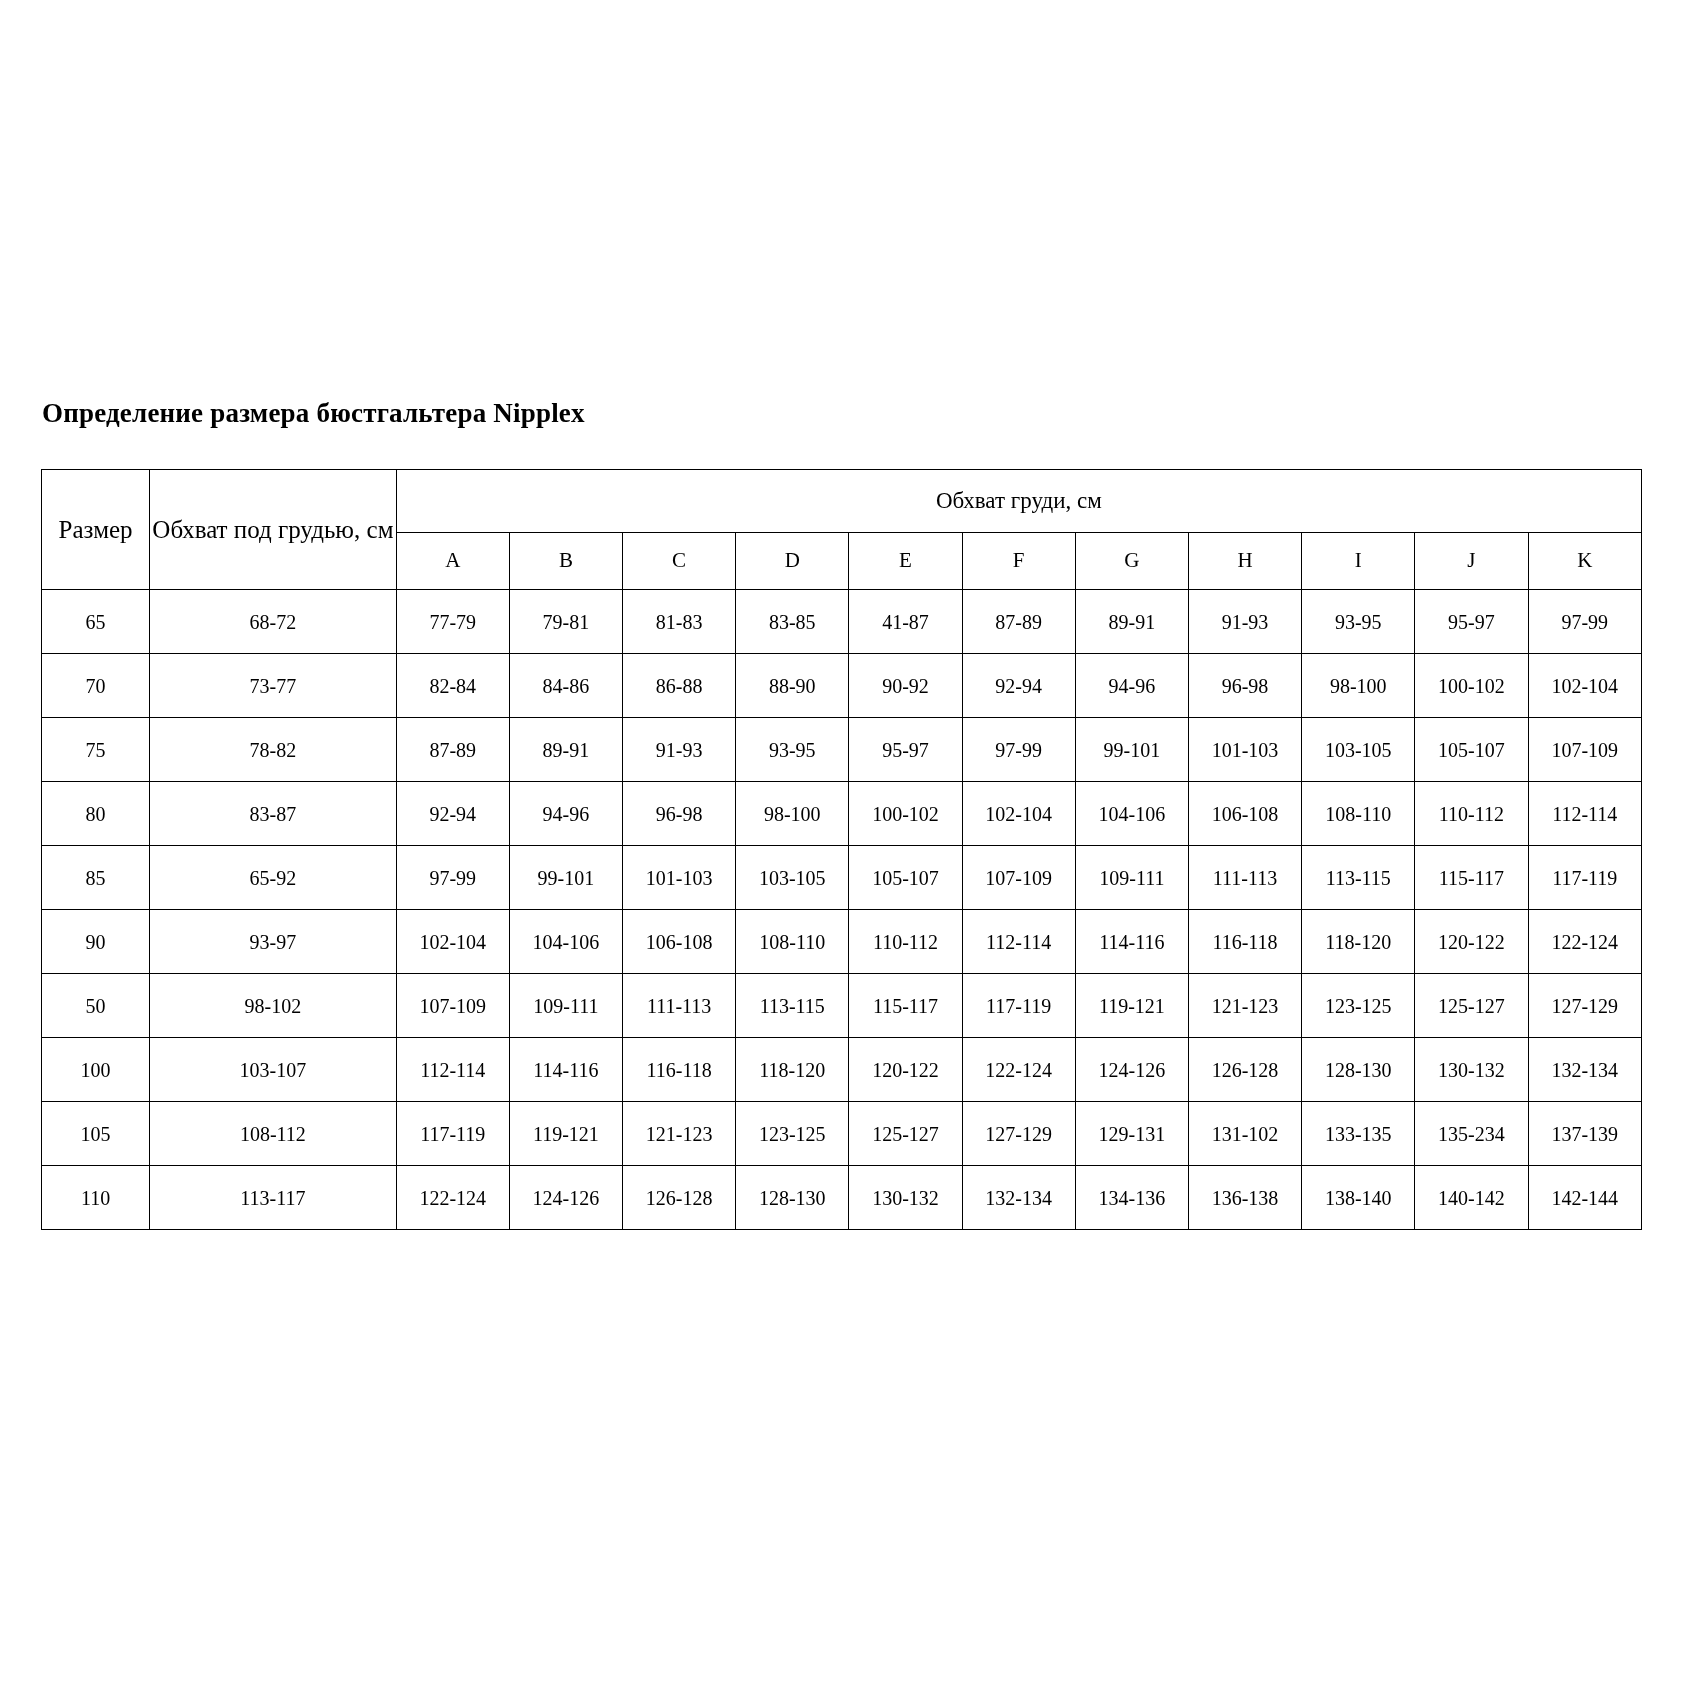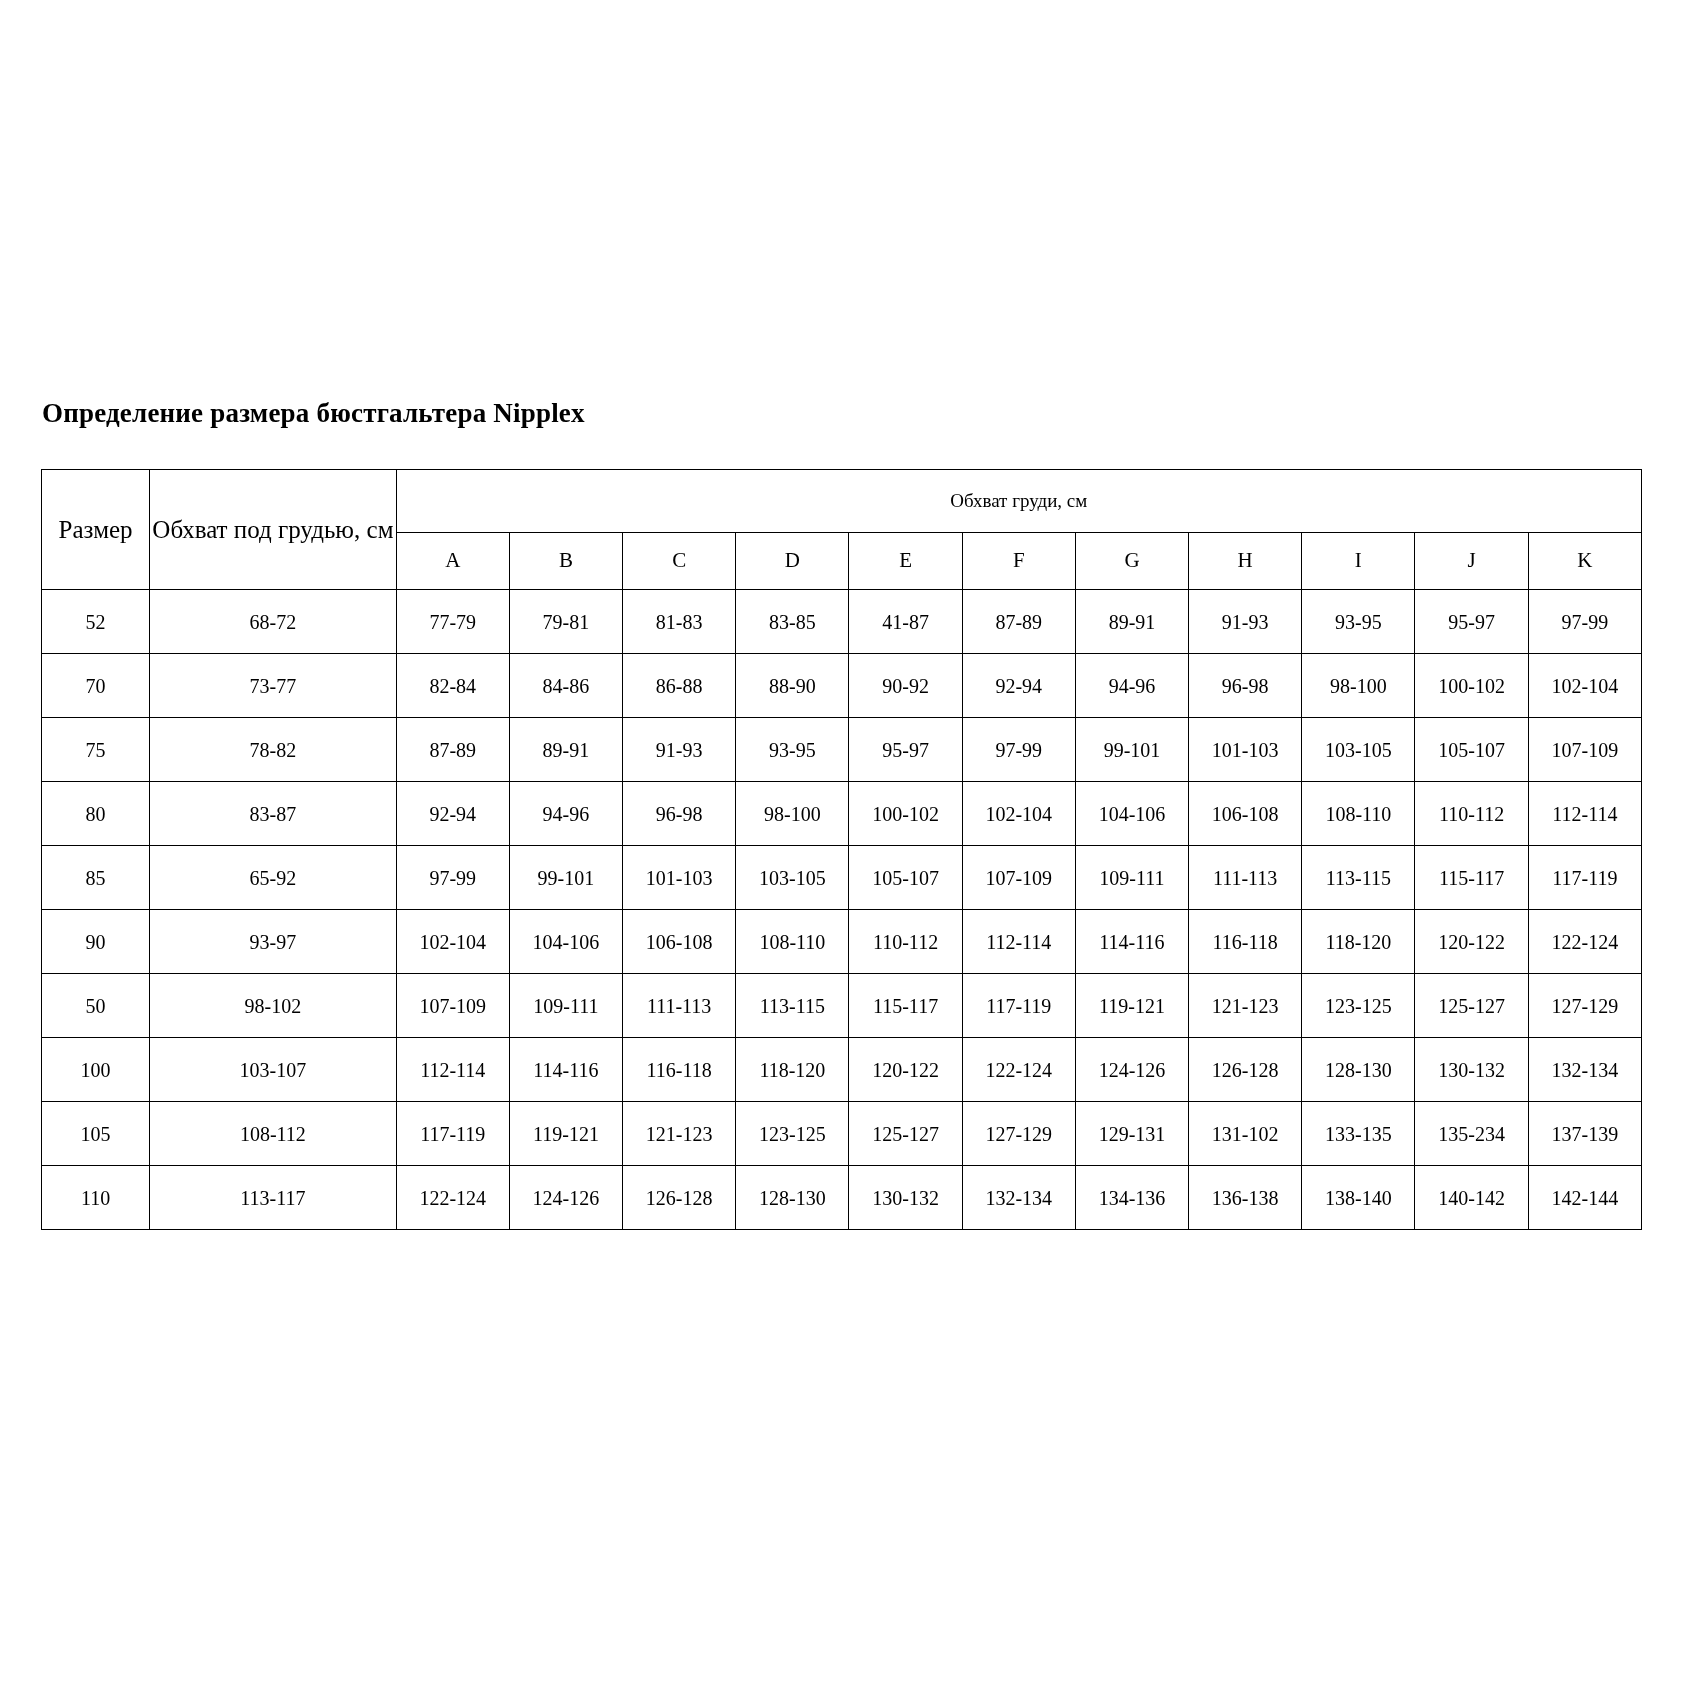--- a/index.html
+++ b/index.html
@@ -58,21 +58,21 @@
   col.c-cup   { width: 113px; }
 
   tr.head-top td { height: 62px; }
   tr.head-sub td  { height: 56px; }
   tr.data-row td  { height: 63px; }
 
   td.size-head, td.under-head {
     font-size: 25px;
   }
   td.bust-head {
-    font-size: 19px;
+    font-size: 23px;
   }
   td.cup-letter {
     font-size: 21px;
   }
   td.data-cell {
     font-size: 20px;
   }
 </style>
 </head>
 <body>
@@ -112,21 +112,21 @@
           <td class="cup-letter">E</td>
           <td class="cup-letter">F</td>
           <td class="cup-letter">G</td>
           <td class="cup-letter">H</td>
           <td class="cup-letter">I</td>
           <td class="cup-letter">J</td>
           <td class="cup-letter">K</td>
         </tr>
 
         <tr class="data-row">
-          <td class="data-cell">52</td>
+          <td class="data-cell">65</td>
           <td class="data-cell">68-72</td>
           <td class="data-cell">77-79</td>
           <td class="data-cell">79-81</td>
           <td class="data-cell">81-83</td>
           <td class="data-cell">83-85</td>
           <td class="data-cell">41-87</td>
           <td class="data-cell">87-89</td>
           <td class="data-cell">89-91</td>
           <td class="data-cell">91-93</td>
           <td class="data-cell">93-95</td>

